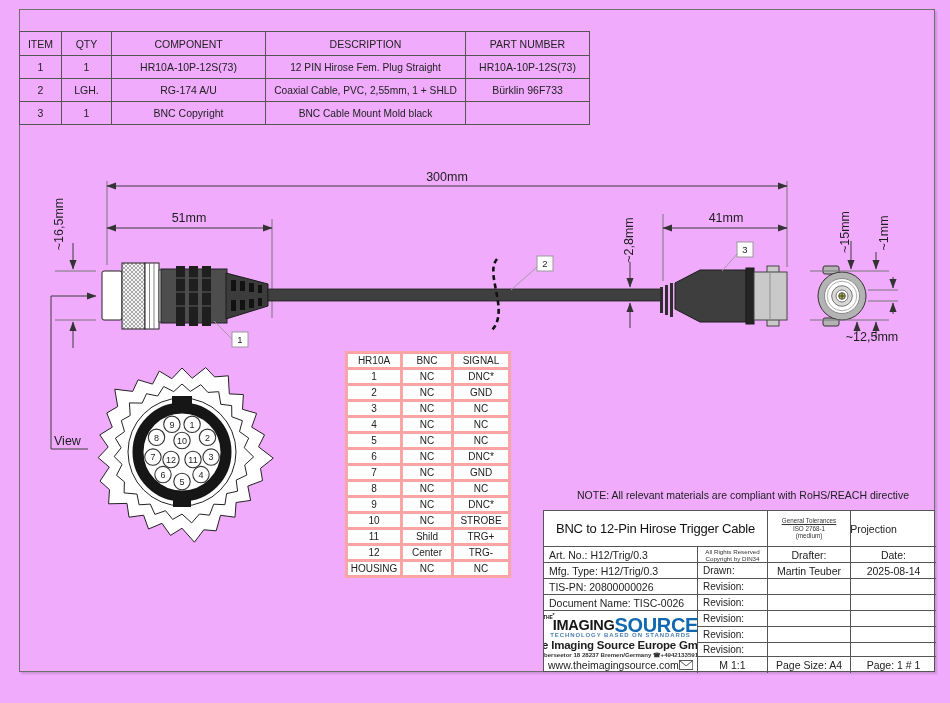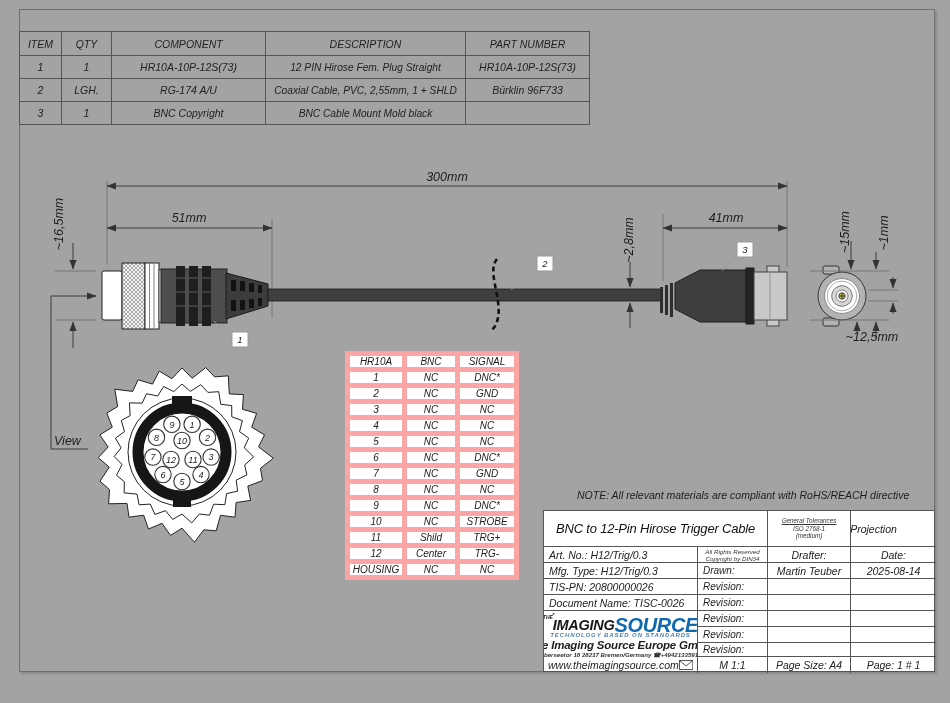--- a/index.html
+++ b/index.html
@@ -1,25 +1,25 @@
 <!DOCTYPE html>
 <html><head>
 <meta charset="utf-8">
 <style>
   html,body{margin:0;padding:0;background:#fff;}
-  #page{position:relative;width:950px;height:703px;background:#a3a3a3;font-family:"Liberation Sans",sans-serif;color:#222;overflow:hidden;font-style:italic;}
+  #page{position:relative;width:950px;height:703px;background:#f0abfc;font-family:"Liberation Sans",sans-serif;color:#222;overflow:hidden;}
   #frame{position:absolute;left:19px;top:9px;width:914px;height:661px;border:1.3px solid #6f6f6f;box-shadow:2px 2px 2px rgba(0,0,0,.15);}
   
   .ptab{position:absolute;left:19px;top:31px;border-collapse:collapse;table-layout:fixed;}
   .ptab td{border:1px solid #555;text-align:center;font-size:10.5px;padding:0 2px;overflow:hidden;white-space:nowrap;}
   .ptab tr{height:23px;}
   .ptab tr.hd{height:24px;}
   
   .pintab{position:absolute;left:345px;top:351px;border-collapse:collapse;table-layout:fixed;background:#fff;}
-  .pintab td{border:5px solid #fca5a5;text-align:center;font-size:10px;padding:0 1px;overflow:hidden;white-space:nowrap;}
+  .pintab td{border:3px solid #fca5a5;text-align:center;font-size:10px;padding:0 1px;overflow:hidden;white-space:nowrap;}
   .pintab tr{height:16px;}
   
   #note{position:absolute;left:577px;top:489px;font-size:10.5px;color:#1d1d1d;white-space:nowrap;}
   
   #drw{position:absolute;left:19px;top:130px;}
   #drw text{font-family:"Liberation Sans",sans-serif;fill:#1d1d1d;}
   .dimtxt{font-size:12.5px;}
   .pintxt{font-size:9px;}
   .baltxt{font-size:9.5px;}
   

